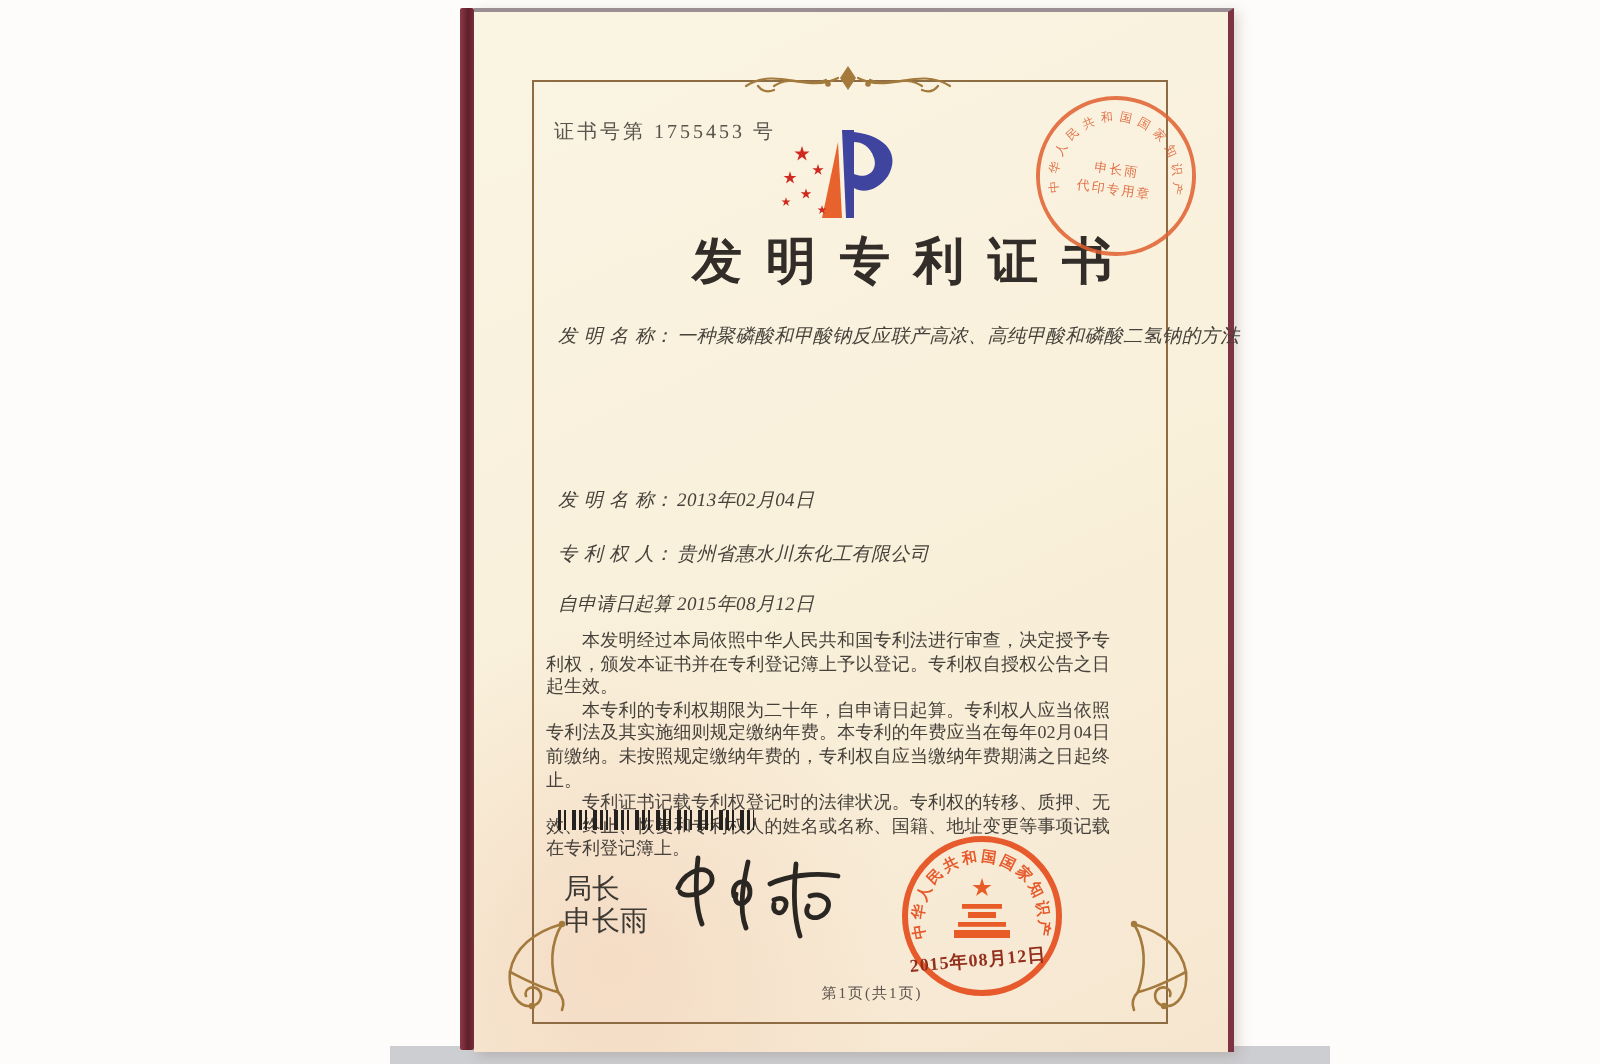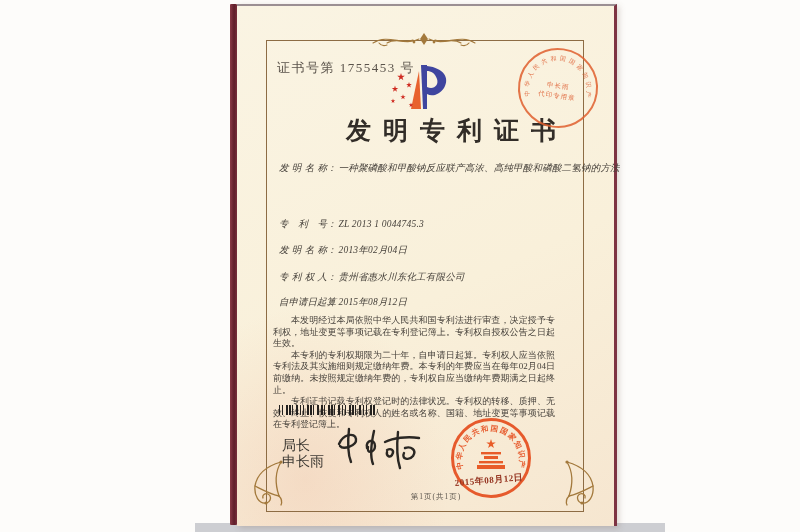--- a/index.html
+++ b/index.html
@@ -24,21 +24,21 @@
   .tint{position:absolute;left:0;top:55%;width:60%;height:45%;
     background:radial-gradient(ellipse at 30% 80%, rgba(235,175,150,.28), rgba(235,175,150,0) 65%);
     pointer-events:none;}
   .frame{
     position:absolute;left:29px;top:34px;width:316px;height:470px;
     border:1.5px solid #8d6c44;
   }
   .ornament{position:absolute;left:132px;top:25px;width:110px;height:18px;}
   .certno{
     position:absolute;left:40px;top:53px;
-    font-size:13px;letter-spacing:1.5px;color:#5a534b;
+    font-size:10px;letter-spacing:1.5px;color:#5a534b;
   }
   .logo{position:absolute;left:152px;top:57px;width:62px;height:48px;}
   .title{
     position:absolute;left:29px;top:108px;width:370px;
     text-align:center;font-size:25px;font-weight:bold;color:#322d28;
     letter-spacing:12px;text-indent:12px;white-space:nowrap;
   }
   .frow{
     position:absolute;left:42px;white-space:nowrap;
     font-size:9.5px;color:#46413b;font-style:italic;
@@ -131,35 +131,32 @@
         <textPath href="#arcTop">中华人民共和国国家知识产权局</textPath>
       </text>
     </svg>
     <div class="seal-center-text" style="top:32px;">申长雨</div>
     <div class="seal-center-text" style="top:42px;">代印专用章</div>
   </div>
 
   <div class="frow" style="top:156px;">
     <span class="flabel">发明名称</span><span class="fcolon">：</span><span class="fval">一种聚磷酸和甲酸钠反应联产高浓、高纯甲酸和磷酸二氢钠的方法</span>
   </div>
-  <div class="frow" style="top:212px;">
-    <span class="flabel">专利号</span><span class="fcolon">：</span><span class="fval">ZL 2013 1 0044745.3</span>
-  </div>
   <div class="frow" style="top:238px;">
     <span class="flabel">发明名称</span><span class="fcolon">：</span><span class="fval">2013年02月04日</span>
   </div>
   <div class="frow" style="top:265px;">
     <span class="flabel">专利权人</span><span class="fcolon">：</span><span class="fval">贵州省惠水川东化工有限公司</span>
   </div>
   <div class="frow" style="top:290px;">
     <span class="flabel">自申请日起算</span><span class="fcolon">：</span><span class="fval">2015年08月12日</span>
   </div>
 
   <div class="body-text">
-    <p>本发明经过本局依照中华人民共和国专利法进行审查，决定授予专利权，地址变更等事项记载在专利登记簿上。专利权自授权公告之日起生效。</p>
+    <p>本发明经过本局依照中华人民共和国专利法进行审查，决定授予专利权，颁发本证书并在专利登记簿上予以登记。专利权自授权公告之日起生效。</p>
     <p>本专利的专利权期限为二十年，自申请日起算。专利权人应当依照专利法及其实施细则规定缴纳年费。本专利的年费应当在每年02月04日前缴纳。未按照规定缴纳年费的，专利权自应当缴纳年费期满之日起终止。</p>
     <p>专利证书记载专利权登记时的法律状况。专利权的转移、质押、无效、终止、恢复和专利权人的姓名或名称、国籍、地址变更等事项记载在专利登记簿上。</p>
   </div>
 
   <div class="barcode"></div>
 
   <div class="director">
     <div>局长</div>
     <div>申长雨</div>
   </div>

